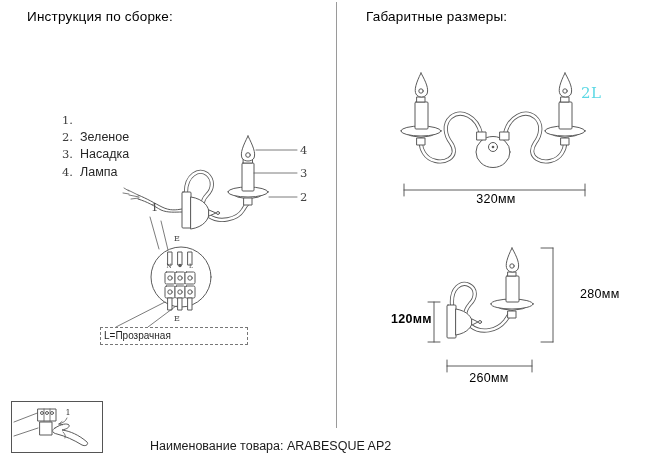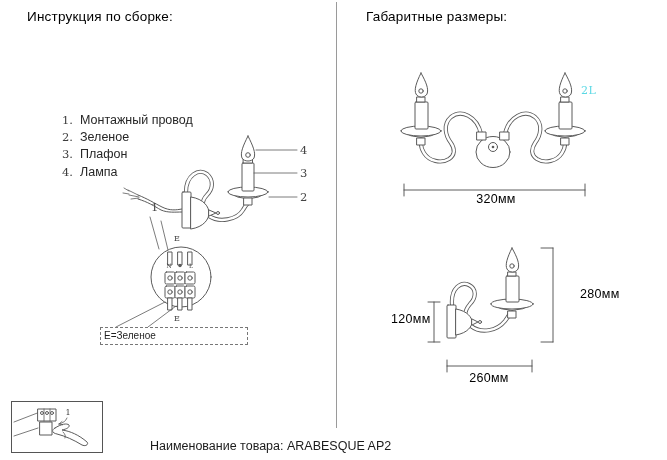--- a/index.html
+++ b/index.html
@@ -18,25 +18,25 @@
   .t-title{font-size:13.5px;color:#000000;letter-spacing:0.2px;white-space:nowrap;}
   .parts{left:57px;top:112px;}
   .part-row{display:flex;line-height:17.2px;}
   .part-num{font-family:"DejaVu Serif",serif;font-size:11.5px;color:#3d3d3d;width:23px;padding-left:5px;box-sizing:border-box;}
   .part-label{font-size:12.5px;color:#262626;white-space:nowrap;}
   .callout-num{font-family:"DejaVu Serif",serif;font-size:11.5px;color:#444;}
   .legend-box{left:100px;top:327px;width:140px;border:1px dashed #777;background:#fff;
               padding:2px 3px;font-size:10px;line-height:11.6px;color:#1f1f1f;white-space:nowrap;}
   .inset-box{left:11px;top:401px;width:90px;height:50px;border:1px solid #555;}
   .t-dim{font-size:12.5px;color:#000000;letter-spacing:0.3px;white-space:nowrap;}
-  .t-variant{font-family:"DejaVu Serif",serif;font-size:11px;color:#5ad8e4;letter-spacing:0.5px;}
+  .t-variant{font-family:"DejaVu Serif",serif;font-size:15px;color:#5ad8e4;letter-spacing:0.5px;}
   .divider{left:336px;top:2px;width:1px;height:426px;background:#9a9a9a;}
   .product-line{left:150px;top:439px;width:343px;text-align:left;font-size:12.5px;color:#1b1b1b;white-space:nowrap;}
   .ctr{text-align:center;}
-  .rt{text-align:right;}
+  .rt{text-align:right;font-weight:bold;}
 </style>
 </head>
 <body>
 
 <div class="page">
 
   <svg class="art" viewBox="0 0 667 460" aria-hidden="true">
 
     <g>
 
@@ -168,43 +168,42 @@
   </svg>
 
   <div class="abs divider"></div>
 
   <div class="abs t-title" style="left:27px;top:9px;">Инструкция по сборке:</div>
   <div class="abs t-title" style="left:366px;top:9px;">Габаритные размеры:</div>
 
   <div class="abs parts">
     <div class="part-row">
       <span class="part-num">1.</span>
-      <span class="part-label">Монтажный провод</span>
     </div>
     <div class="part-row">
       <span class="part-num">2.</span>
       <span class="part-label">Зеленое</span>
     </div>
     <div class="part-row">
       <span class="part-num">3.</span>
-      <span class="part-label">Плафон</span>
+      <span class="part-label">Насадка</span>
     </div>
     <div class="part-row">
       <span class="part-num">4.</span>
       <span class="part-label">Лампа</span>
     </div>
   </div>
 
   <span class="abs callout-num" style="left:300px;top:143px;">4</span>
   <span class="abs callout-num" style="left:300px;top:166px;">3</span>
   <span class="abs callout-num" style="left:300px;top:190px;">2</span>
   <span class="abs callout-num" style="left:151px;top:200px;">1</span>
 
   <div class="abs legend-box">
-    <div>E=Зеленое</div>
+    <div>L=Прозрачная</div>
   </div>
 
   <div class="abs inset-box"></div>
 
   <span class="abs t-variant" style="left:581px;top:84px;">2L</span>
 
   <div class="abs t-dim ctr" style="left:466px;top:192px;width:60px;">320мм</div>
   <div class="abs t-dim rt" style="left:391px;top:312px;width:37px;">120мм</div>
   <div class="abs t-dim" style="left:580px;top:287px;">280мм</div>
   <div class="abs t-dim ctr" style="left:460px;top:371px;width:58px;">260мм</div>

